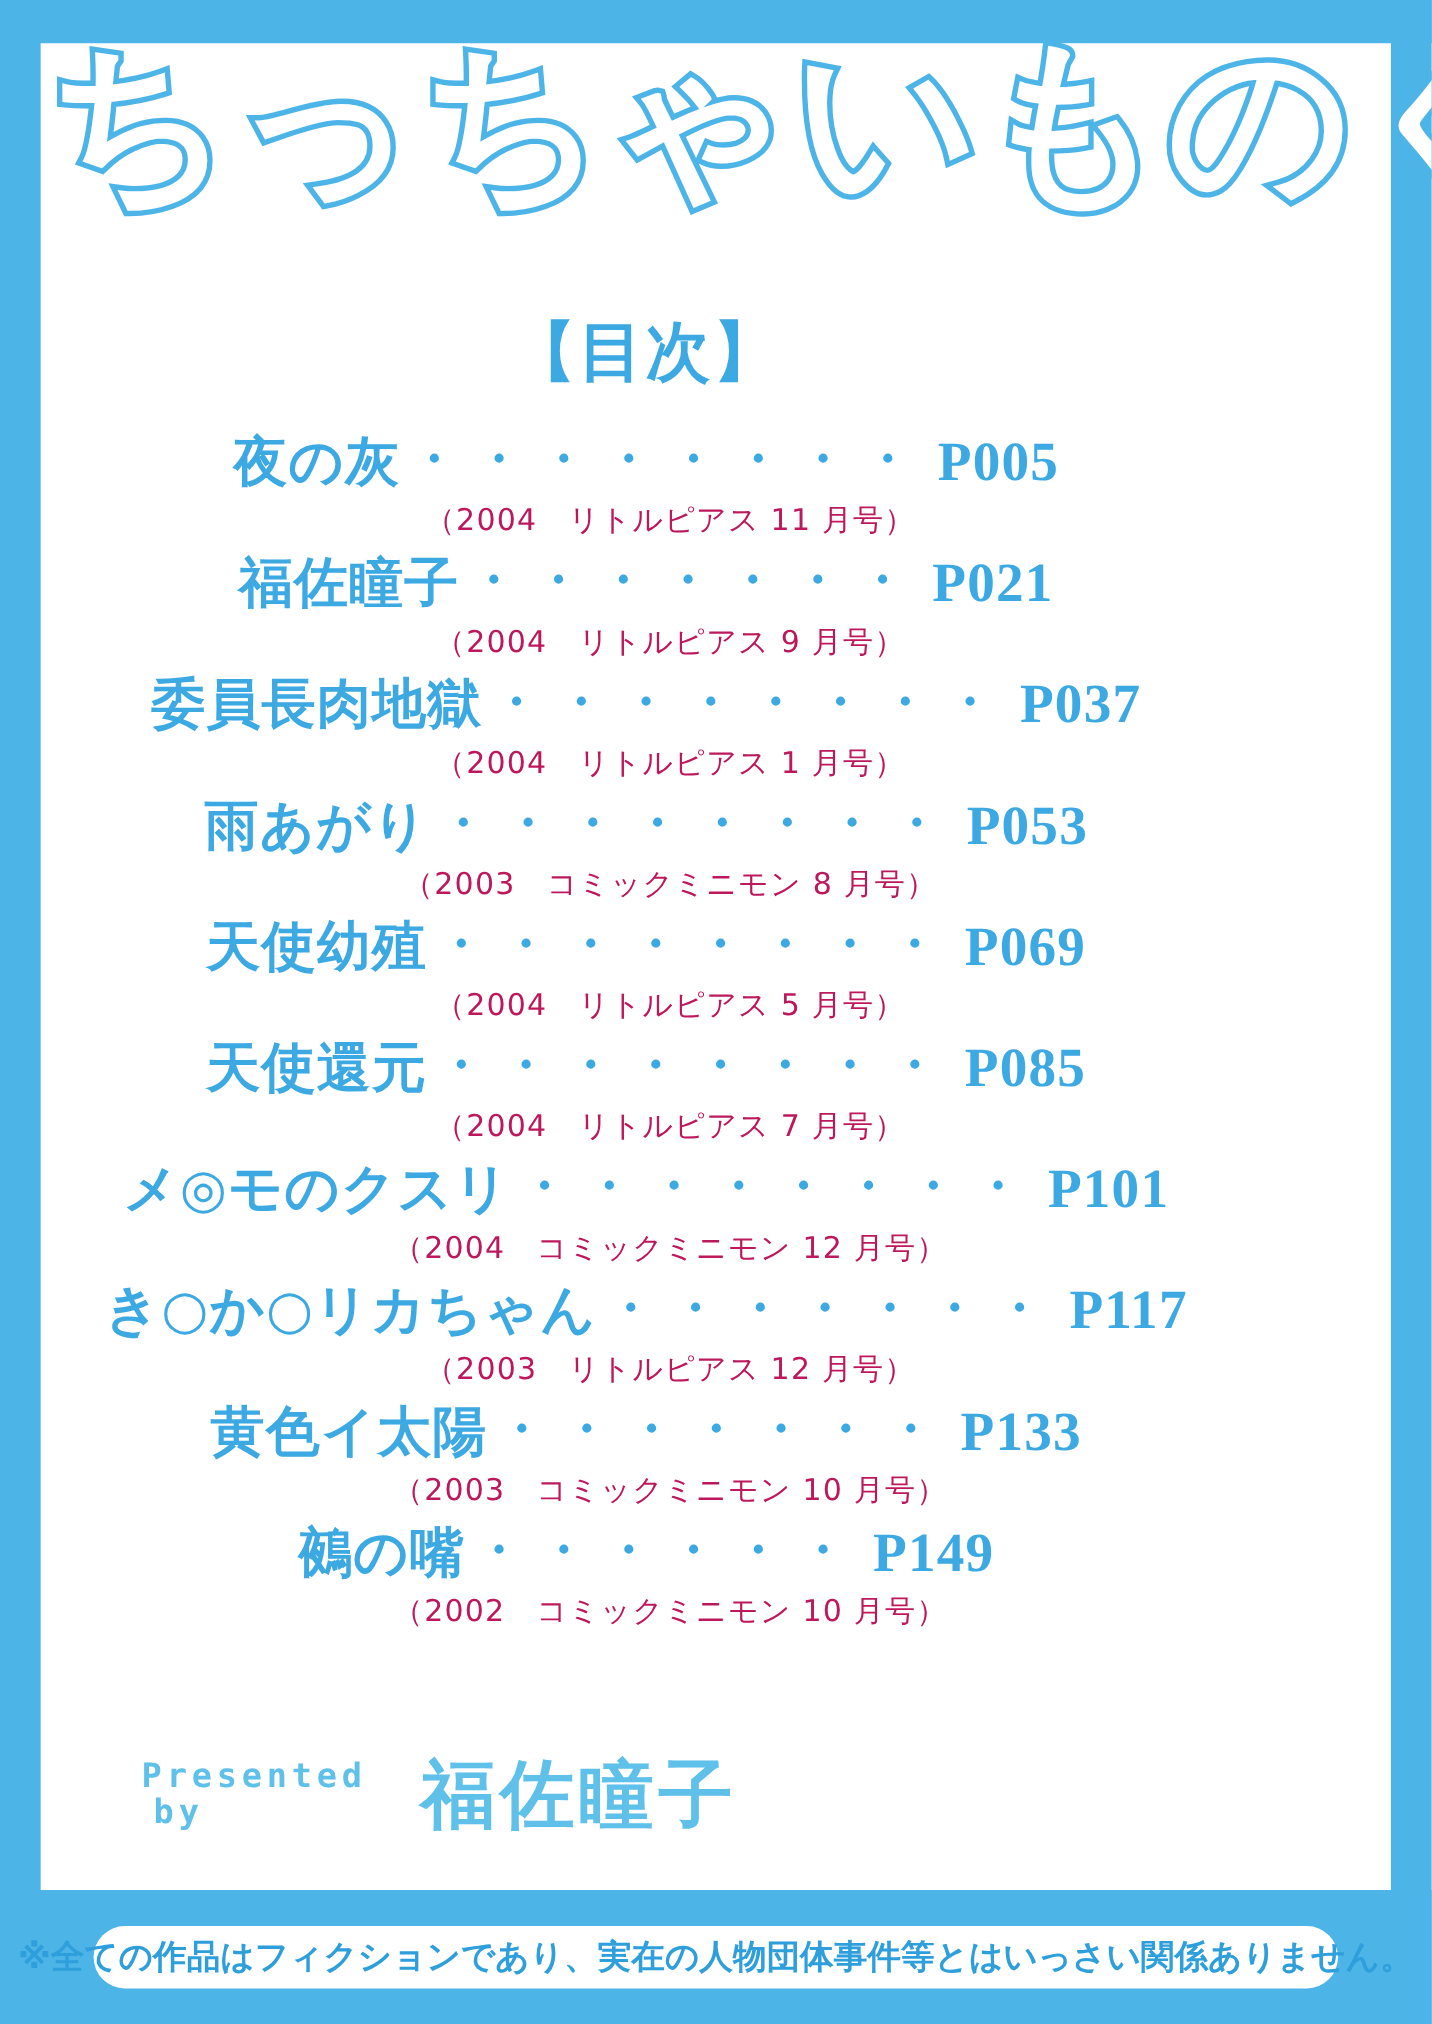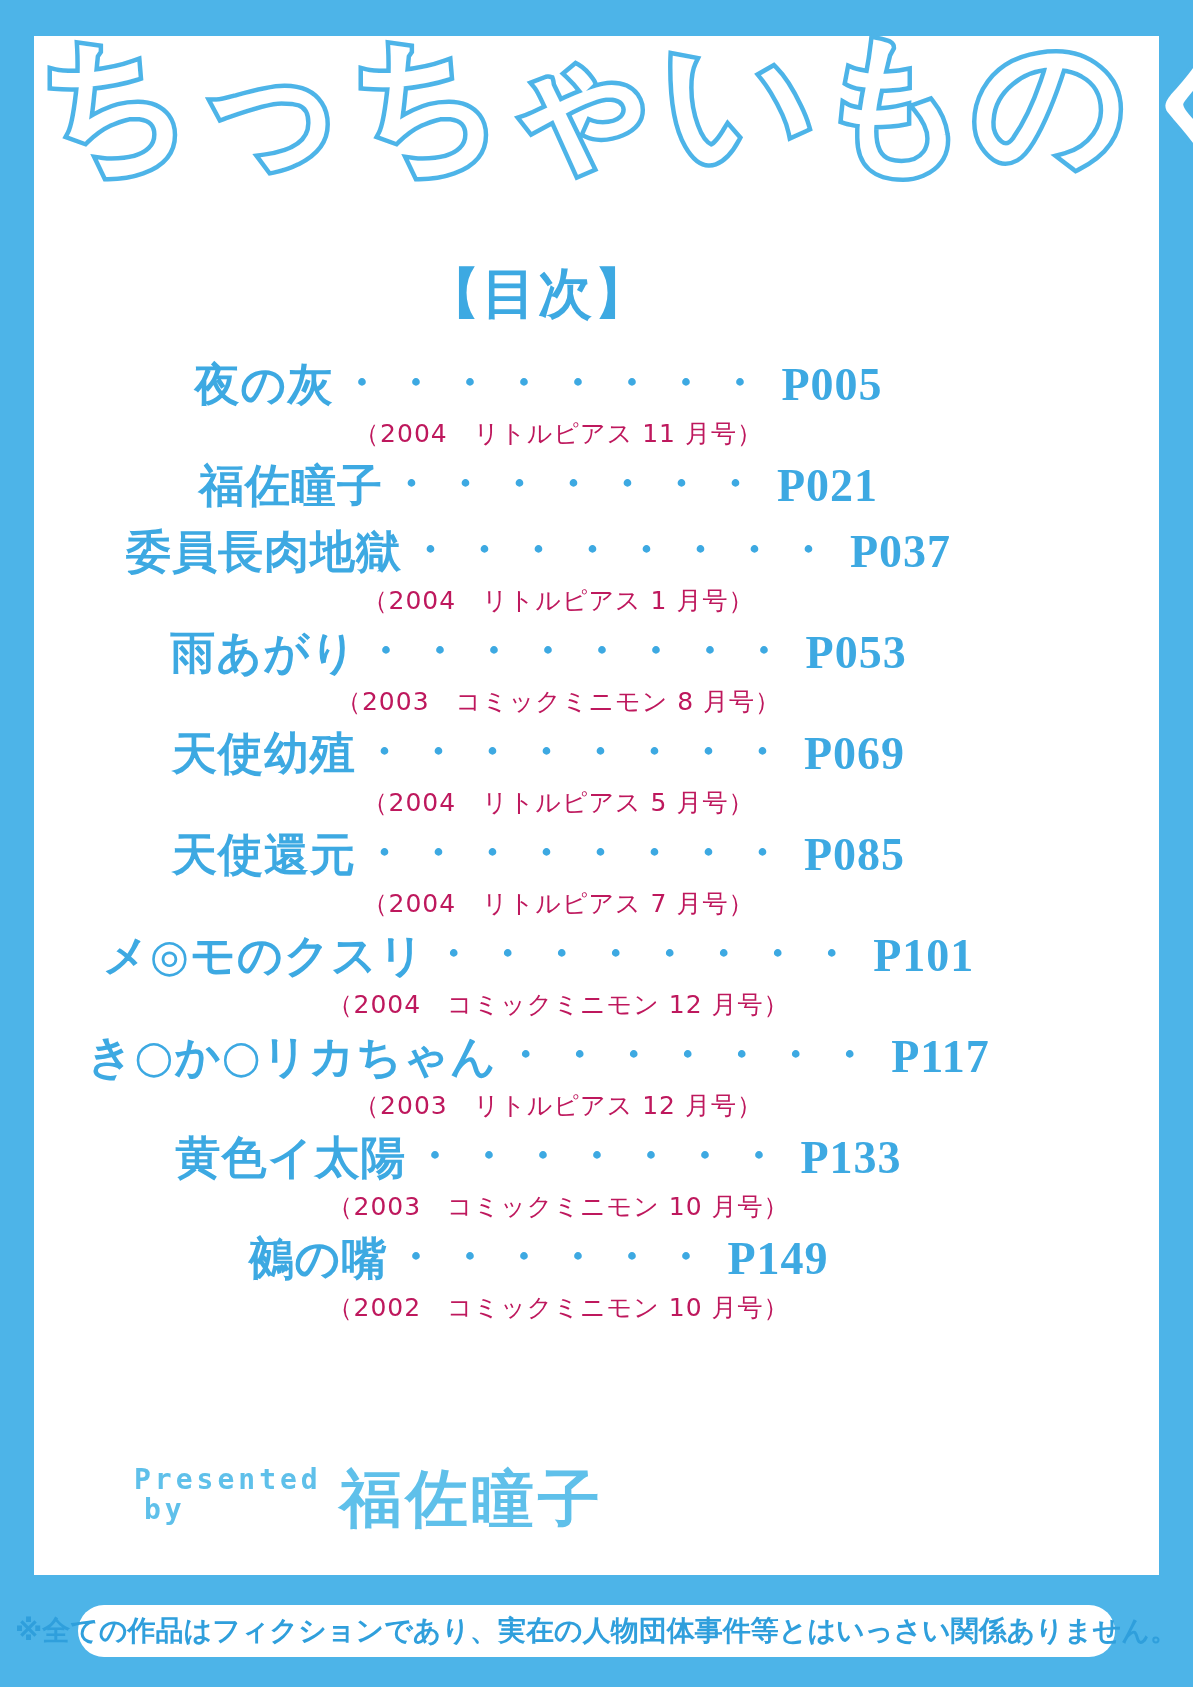--- a/index.html
+++ b/index.html
@@ -149,23 +149,24 @@
     font-family: "DejaVu Sans", sans-serif;
     letter-spacing: 1px;
     margin-top: 2px;
     padding-left: 40px;
   }
 
   
   .presented {
     position: absolute;
     bottom: 155px;
-    left: 134px;
+    left: 118px;
     display: flex;
-    align-items: center;
+    align-items: flex-start;
+    gap: 27px;
   }
   .presented-label {
     color: #5fc0ea;
     font-weight: bold;
     font-size: 28px;
     line-height: 1.05;
     letter-spacing: 4px;
     font-family: "DejaVu Sans Mono", monospace;
     padding-bottom: 8px;
   }
@@ -235,20 +236,21 @@
       </div>
       <div class="toc-sub">（2004　リトルピアス 11 月号）</div>
     </div>
 
     <div class="toc-entry">
       <div class="toc-row">
         <span class="toc-title">福佐瞳子</span>
         <span class="toc-dots">・・・・・・・</span>
         <span class="toc-page">P021</span>
       </div>
+      <div class="toc-sub">（2004　リトルピアス 9 月号）</div>
     </div>
 
     <div class="toc-entry">
       <div class="toc-row">
         <span class="toc-title">委員長肉地獄</span>
         <span class="toc-dots">・・・・・・・・</span>
         <span class="toc-page">P037</span>
       </div>
       <div class="toc-sub">（2004　リトルピアス 1 月号）</div>
     </div>

